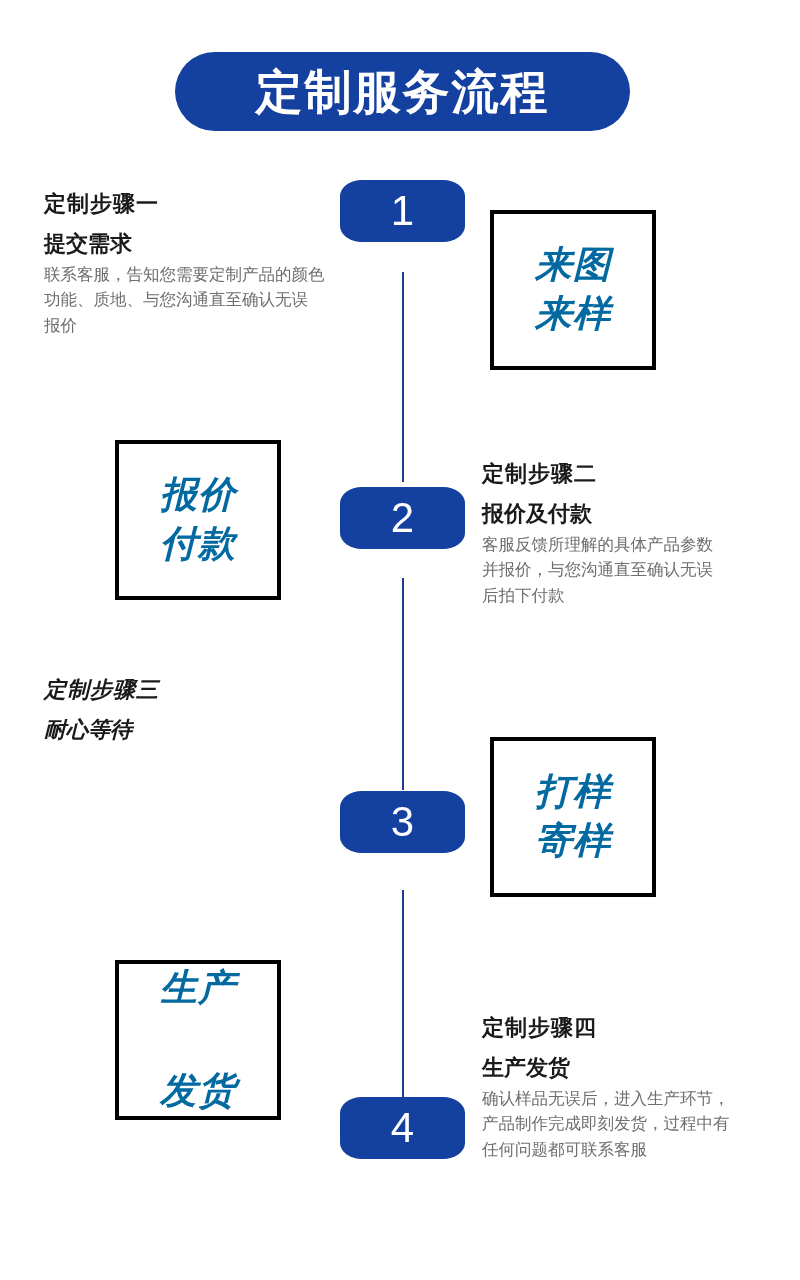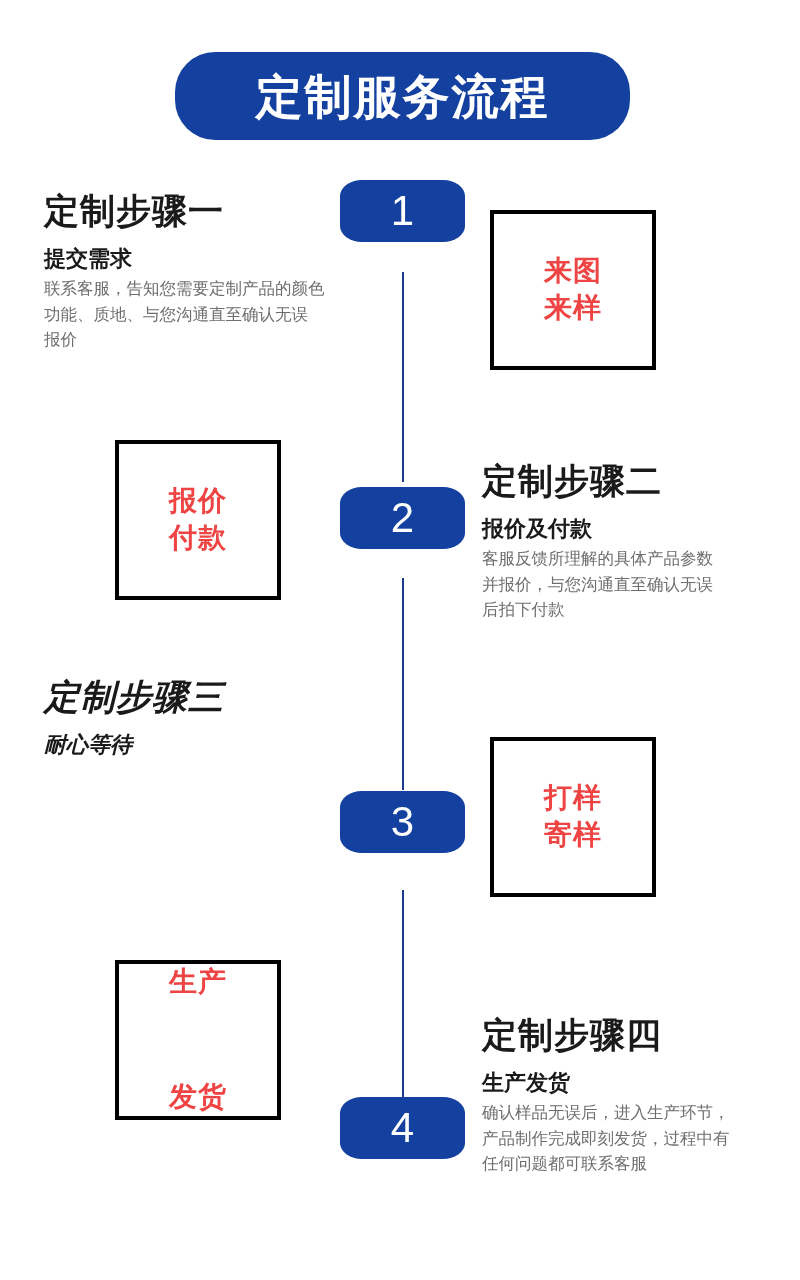--- a/index.html
+++ b/index.html
@@ -14,21 +14,21 @@
     font-family: "Liberation Sans", "DejaVu Sans", sans-serif;
     overflow: hidden;
   }
 
   
   .title-banner {
     position: absolute;
     left: 175px;
     top: 52px;
     width: 455px;
-    height: 88px;
+    height: 79px;
     background: #1440a0;
     border-radius: 40px;
     display: flex;
     align-items: center;
     justify-content: center;
   }
   .title-banner .title-text {
     color: #ffffff;
     font-size: 47px;
     font-weight: bold;
@@ -69,34 +69,35 @@
     width: 166px;
     height: 160px;
     border: 4px solid #000000;
     box-sizing: border-box;
     display: flex;
     flex-direction: column;
     align-items: center;
     justify-content: center;
   }
   .box .box-line {
-    font-size: 28px;
+    font-size: 37px;
     font-weight: bold;
-    color: #ef4444;
+    color: #0369a1;
     line-height: 1.32;
     letter-spacing: 1px;
+    font-style: italic;
   }
 
   
   .step-text {
     position: absolute;
     width: 345px;
   }
   .step-text .step-heading {
-    font-size: 35px;
+    font-size: 22px;
     font-weight: bold;
     color: #1a1a1a;
     line-height: 1.1;
     letter-spacing: 1px;
     margin: 0 0 14px 0;
   }
   .step-text .step-subtitle {
     font-size: 22px;
     font-weight: bold;
     color: #1a1a1a;

